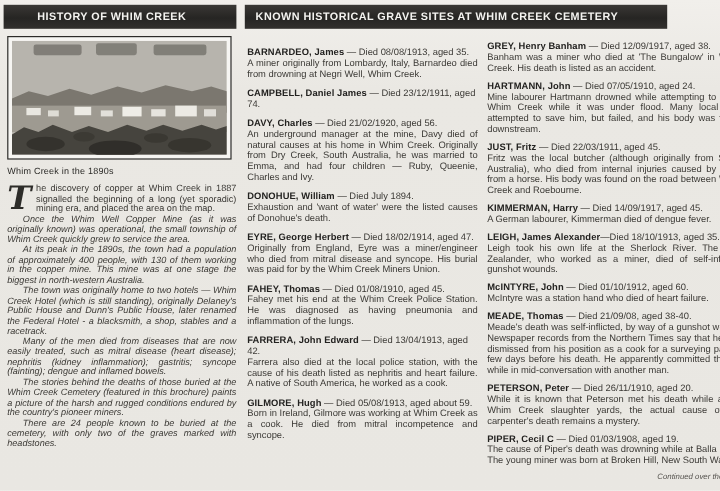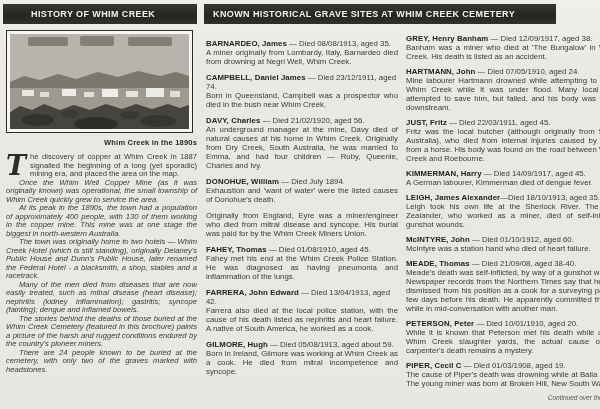--- a/index.html
+++ b/index.html
@@ -22,21 +22,21 @@
   .hbar.right { left:204px; width:352px; padding-left:9px; }
 
   
   .col-left { position:absolute; left:6px; top:30px; width:191px; }
   .photo-frame {
     border:1px solid #2c2b28; background:#f6f5f2; padding:3px;
     width:187px;
   }
   .photo { display:block; width:179px; height:95px; }
   .caption {
-    text-align:right; font-weight:bold; font-size:7.5px;
+    text-align:left; font-weight:normal; font-size:7.5px;
     margin-top:5px; margin-bottom:6px; color:#2a2926; letter-spacing:.2px;
   }
   .para {
     font-size:7.6px; line-height:8.5px; text-align:justify; color:#3b3935;
   }
   .para + .para { text-indent:13px;font-style:italic; }
   .dropcap {
     float:left;
     font-family:"DejaVu Serif", serif; font-style:italic; font-weight:bold;
     font-size:27px; line-height:22px; padding:2px 4px 0 0; color:#2d2c29;
@@ -98,31 +98,31 @@
     </div>
 </div>
 
 <div class="col-mid" id="col-mid">
     <div class="entry">
       <div class="ehead"><span class="ename">BARNARDEO, James</span><span> — Died 08/08/1913, aged 35.</span></div>
       <div class="edesc">A miner originally from Lombardy, Italy, Barnardeo died from drowning at Negri Well, Whim Creek.</div>
     </div>
     <div class="entry">
       <div class="ehead"><span class="ename">CAMPBELL, Daniel James</span><span> — Died 23/12/1911, aged 74.</span></div>
-      <div class="edesc">Born in Queensland, Campbell was a prospector who died in the bush near Whim Creek.</div>
     </div>
     <div class="entry">
       <div class="ehead"><span class="ename">DAVY, Charles</span><span> — Died 21/02/1920, aged 56.</span></div>
       <div class="edesc">An underground manager at the mine, Davy died of natural causes at his home in Whim Creek. Originally from Dry Creek, South Australia, he was married to Emma, and had four children — Ruby, Queenie, Charles and Ivy.</div>
     </div>
     <div class="entry">
       <div class="ehead"><span class="ename">DONOHUE, William</span><span> — Died July 1894.</span></div>
       <div class="edesc">Exhaustion and 'want of water' were the listed causes of Donohue's death.</div>
     </div>
     <div class="entry">
+      <div class="ehead"><span class="ename">EYRE, George Herbert</span><span> — Died 18/02/1914, aged 47.</span></div>
       <div class="edesc">Originally from England, Eyre was a miner/engineer who died from mitral disease and syncope. His burial was paid for by the Whim Creek Miners Union.</div>
     </div>
     <div class="entry">
       <div class="ehead"><span class="ename">FAHEY, Thomas</span><span> — Died 01/08/1910, aged 45.</span></div>
       <div class="edesc">Fahey met his end at the Whim Creek Police Station. He was diagnosed as having pneumonia and inflammation of the lungs.</div>
     </div>
     <div class="entry">
       <div class="ehead"><span class="ename">FARRERA, John Edward</span><span> — Died 13/04/1913, aged 42.</span></div>
       <div class="edesc">Farrera also died at the local police station, with the cause of his death listed as nephritis and heart failure. A native of South America, he worked as a cook.</div>
     </div>
@@ -156,21 +156,21 @@
       </div>
       <div class="entry">
         <div class="ehead"><span class="ename">McINTYRE, John</span><span> — Died 01/10/1912, aged 60.</span></div>
         <div class="edesc">McIntyre was a station hand who died of heart failure.</div>
       </div>
       <div class="entry">
         <div class="ehead"><span class="ename">MEADE, Thomas</span><span> — Died 21/09/08, aged 38-40.</span></div>
         <div class="edesc">Meade's death was self-inflicted, by way of a gunshot wound. Newspaper records from the Northern Times say that he was dismissed from his position as a cook for a surveying party a few days before his death. He apparently committed the act while in mid-conversation with another man.</div>
       </div>
       <div class="entry">
-        <div class="ehead"><span class="ename">PETERSON, Peter</span><span> — Died 10/01/1910, aged 20.</span></div>
+        <div class="ehead"><span class="ename">PETERSON, Peter</span><span> — Died 26/11/1910, aged 20.</span></div>
         <div class="edesc">While it is known that Peterson met his death while at the Whim Creek slaughter yards, the actual cause of the carpenter's death remains a mystery.</div>
       </div>
       <div class="entry">
         <div class="ehead"><span class="ename">PIPER, Cecil C</span><span> — Died 01/03/1908, aged 19.</span></div>
         <div class="edesc">The cause of Piper's death was drowning while at Balla Balla. The young miner was born at Broken Hill, New South Wales.</div>
       </div>
     </div>
   <div class="continued">Continued over the page</div>
 </div>
 

